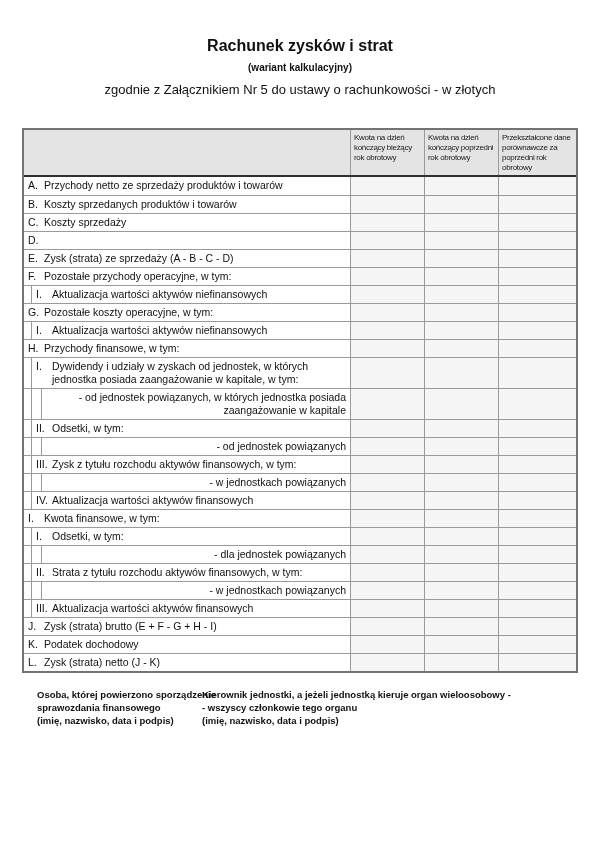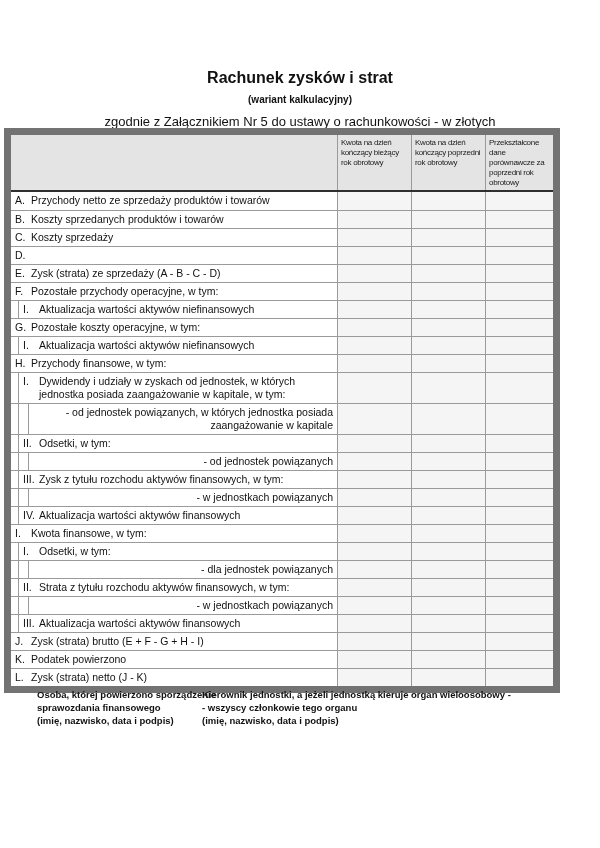--- a/index.html
+++ b/index.html
@@ -5,29 +5,29 @@
   * { box-sizing: border-box; margin: 0; padding: 0; }
   html, body { background: #ffffff; }
   body {
     width: 600px; height: 848px;
     font-family: "Liberation Sans", sans-serif;
     color: #111111;
   }
   .page { position: relative; width: 600px; height: 848px; background: #ffffff; overflow: hidden; }
 
   
-  .titles { padding-top: 37px; text-align: center; margin-top: 32px; }
+  .titles { padding-top: 37px; text-align: center; }
   .t1 { font-size: 16px; font-weight: bold; margin-bottom: 7px; }
   .t2 { font-size: 10px; font-weight: bold; margin-bottom: 9px; }
   .t3 { font-size: 13px; font-weight: normal; }
 
   
   .tbl {
-    position: absolute; left: 4px; top: 128px; width: 556px;
-    border: 7px solid #737373; background: #ffffff;
+    position: absolute; left: 22px; top: 128px; width: 556px;
+    border: 2px solid #737373; background: #ffffff;
   }
   .hrow { display: flex; background: #e4e4e4; border-bottom: 2px solid #2f2f2f; min-height: 38px; }
   .hlab { flex: 0 0 326px; }
   .hcol {
     flex: 0 0 74px; border-left: 1px solid #9a9a9a;
     font-size: 8px; line-height: 10px; letter-spacing: -0.3px;
     padding: 3px 2px 2px 3px; color: #1a1a1a;
   }
   .hcol.c3 { flex: 1 1 auto; }
 
@@ -293,21 +293,21 @@
       <span class="num">J.</span>
       <span class="txt">Zysk (strata) brutto (E + F - G + H - I)</span>
     </div>
     <div class="val c1"></div>
     <div class="val c2"></div>
     <div class="val c3"></div>
   </div>
         <div class="row lv0">
     <div class="lab">
       <span class="num">K.</span>
-      <span class="txt">Podatek powierzono</span>
+      <span class="txt">Podatek dochodowy</span>
     </div>
     <div class="val c1"></div>
     <div class="val c2"></div>
     <div class="val c3"></div>
   </div>
         <div class="row lv0">
     <div class="lab">
       <span class="num">L.</span>
       <span class="txt">Zysk (strata) netto (J - K)</span>
     </div>

